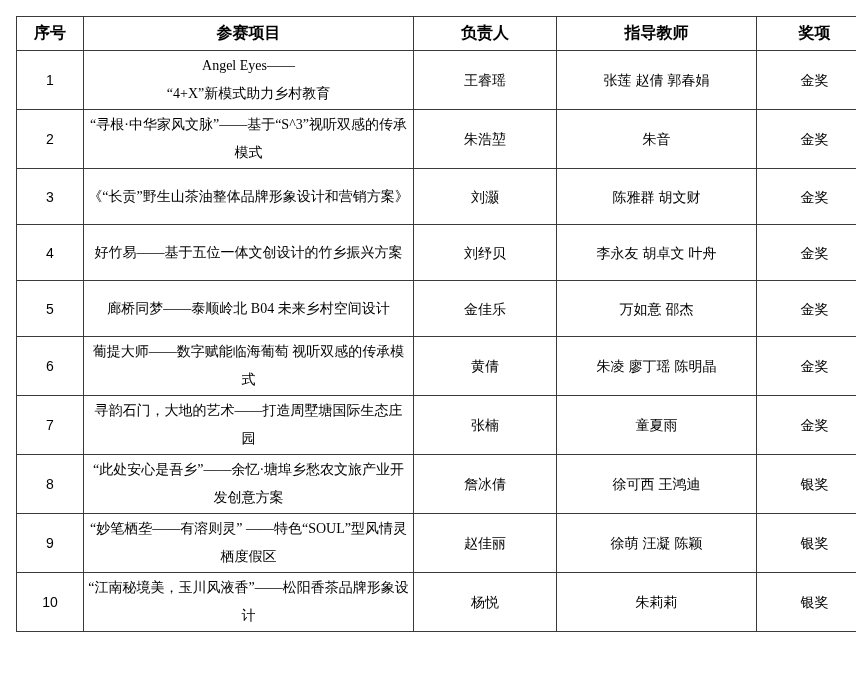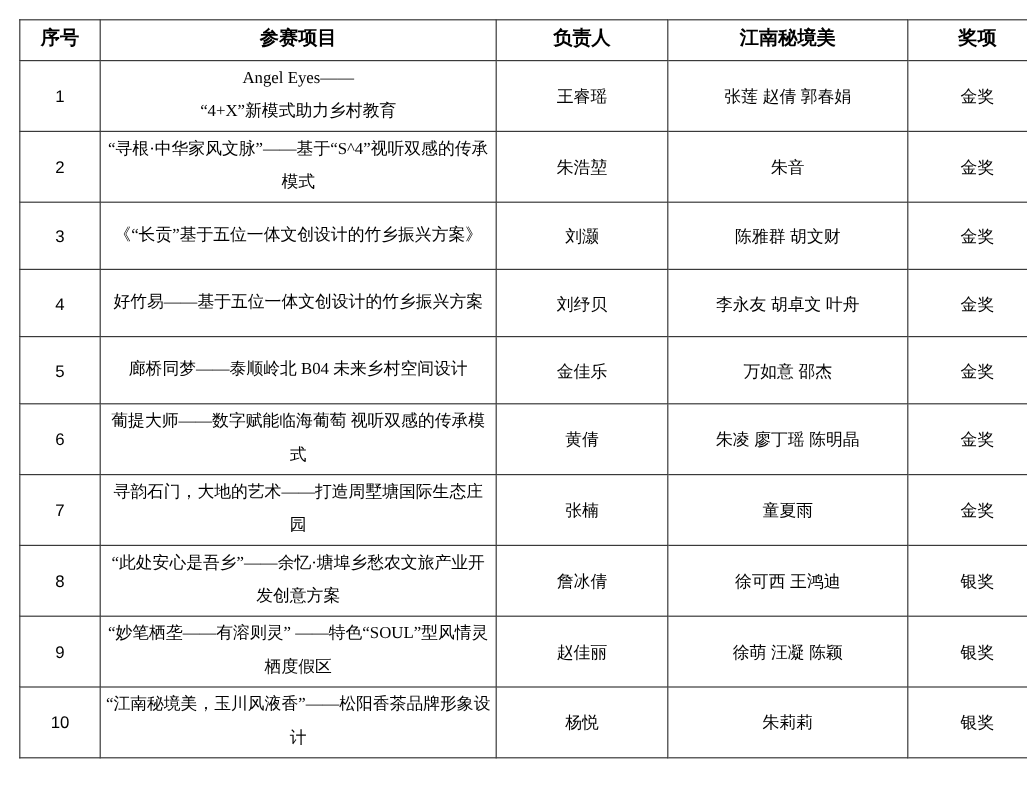--- a/index.html
+++ b/index.html
@@ -54,43 +54,43 @@
     <col style="width:330px">
     <col style="width:143px">
     <col style="width:200px">
     <col style="width:116px">
   </colgroup>
   <thead>
     <tr class="header-row">
       <th>序号</th>
       <th>参赛项目</th>
       <th>负责人</th>
-      <th>江南秘境美</th>
+      <th>指导教师</th>
       <th>奖项</th>
     </tr>
   </thead>
   <tbody>
     <tr class="row-tall">
       <td class="cell-index">1</td>
       <td class="cell-project">Angel Eyes——
 “4+X”新模式助力乡村教育</td>
       <td class="cell-leader">王睿瑶</td>
       <td class="cell-teachers">张莲 赵倩 郭春娟</td>
       <td class="cell-award">金奖</td>
     </tr>
     <tr class="row-tall">
       <td class="cell-index">2</td>
-      <td class="cell-project">“寻根·中华家风文脉”——基于“S^4”视听双感的传承模式</td>
+      <td class="cell-project">“寻根·中华家风文脉”——基于“S^3”视听双感的传承模式</td>
       <td class="cell-leader">朱浩堃</td>
       <td class="cell-teachers">朱音</td>
       <td class="cell-award">金奖</td>
     </tr>
     <tr class="row-tall">
       <td class="cell-index">3</td>
-      <td class="cell-project">《“长贡”基于五位一体文创设计的竹乡振兴方案》</td>
+      <td class="cell-project">《“长贡”野生山茶油整体品牌形象设计和营销方案》</td>
       <td class="cell-leader">刘灏</td>
       <td class="cell-teachers">陈雅群 胡文财</td>
       <td class="cell-award">金奖</td>
     </tr>
     <tr class="row-tall">
       <td class="cell-index">4</td>
       <td class="cell-project">好竹易——基于五位一体文创设计的竹乡振兴方案</td>
       <td class="cell-leader">刘纾贝</td>
       <td class="cell-teachers">李永友 胡卓文 叶舟</td>
       <td class="cell-award">金奖</td>

